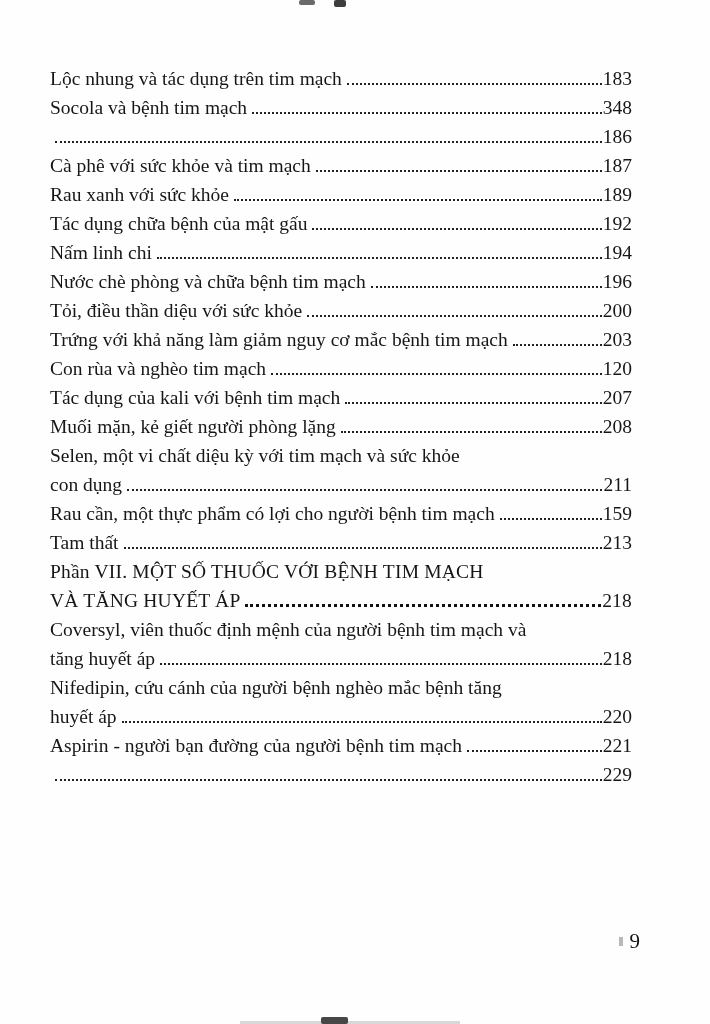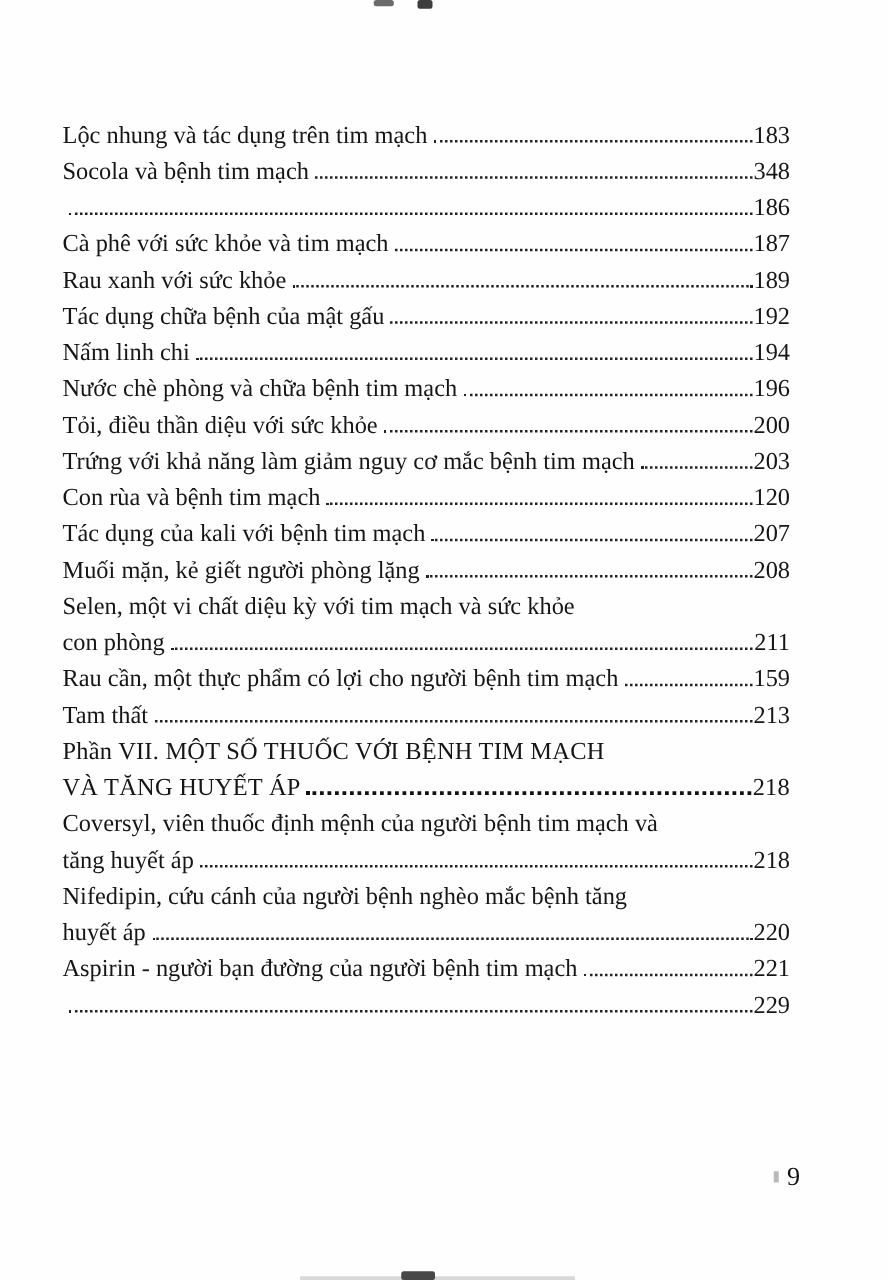--- a/index.html
+++ b/index.html
@@ -12,21 +12,21 @@
     background: #ffffff;
     font-family: "Liberation Serif", "DejaVu Serif", serif;
     color: #161616;
     position: relative;
     overflow: hidden;
   }
   .page {
     position: absolute;
     inset: 0;
     box-sizing: border-box;
-    padding: 94px 78px 0 50px;
+    padding: 64px 78px 0 50px;
     background: #fefefe;
   }
   .toc {
     font-size: 19.5px;
   }
   .entry-block {
     line-height: 29px;
   }
   .entry-row {
     display: flex;
@@ -168,21 +168,21 @@
     <div class="entry-row">
       <span class="title">Trứng với khả năng làm giảm nguy cơ mắc bệnh tim mạch</span>
       <span class="dots"></span>
       <span class="page-num">203</span>
     </div>
   </div>
 
   <div class="entry-block">
 
     <div class="entry-row">
-      <span class="title">Con rùa và bệnh tim mạch</span>
+      <span class="title">Con rùa và nghèo tim mạch</span>
       <span class="dots"></span>
       <span class="page-num">120</span>
     </div>
   </div>
 
   <div class="entry-block">
 
     <div class="entry-row">
       <span class="title">Tác dụng của kali với bệnh tim mạch</span>
       <span class="dots"></span>
@@ -195,21 +195,21 @@
     <div class="entry-row">
       <span class="title">Muối mặn, kẻ giết người phòng lặng</span>
       <span class="dots"></span>
       <span class="page-num">208</span>
     </div>
   </div>
 
   <div class="entry-block">
     <div class="pre-line">Selen, một vi chất diệu kỳ với tim mạch và sức khỏe</div>
     <div class="entry-row">
-      <span class="title">con phòng</span>
+      <span class="title">con dụng</span>
       <span class="dots"></span>
       <span class="page-num">211</span>
     </div>
   </div>
 
   <div class="entry-block">
 
     <div class="entry-row">
       <span class="title">Rau cần, một thực phẩm có lợi cho người bệnh tim mạch</span>
       <span class="dots"></span>

